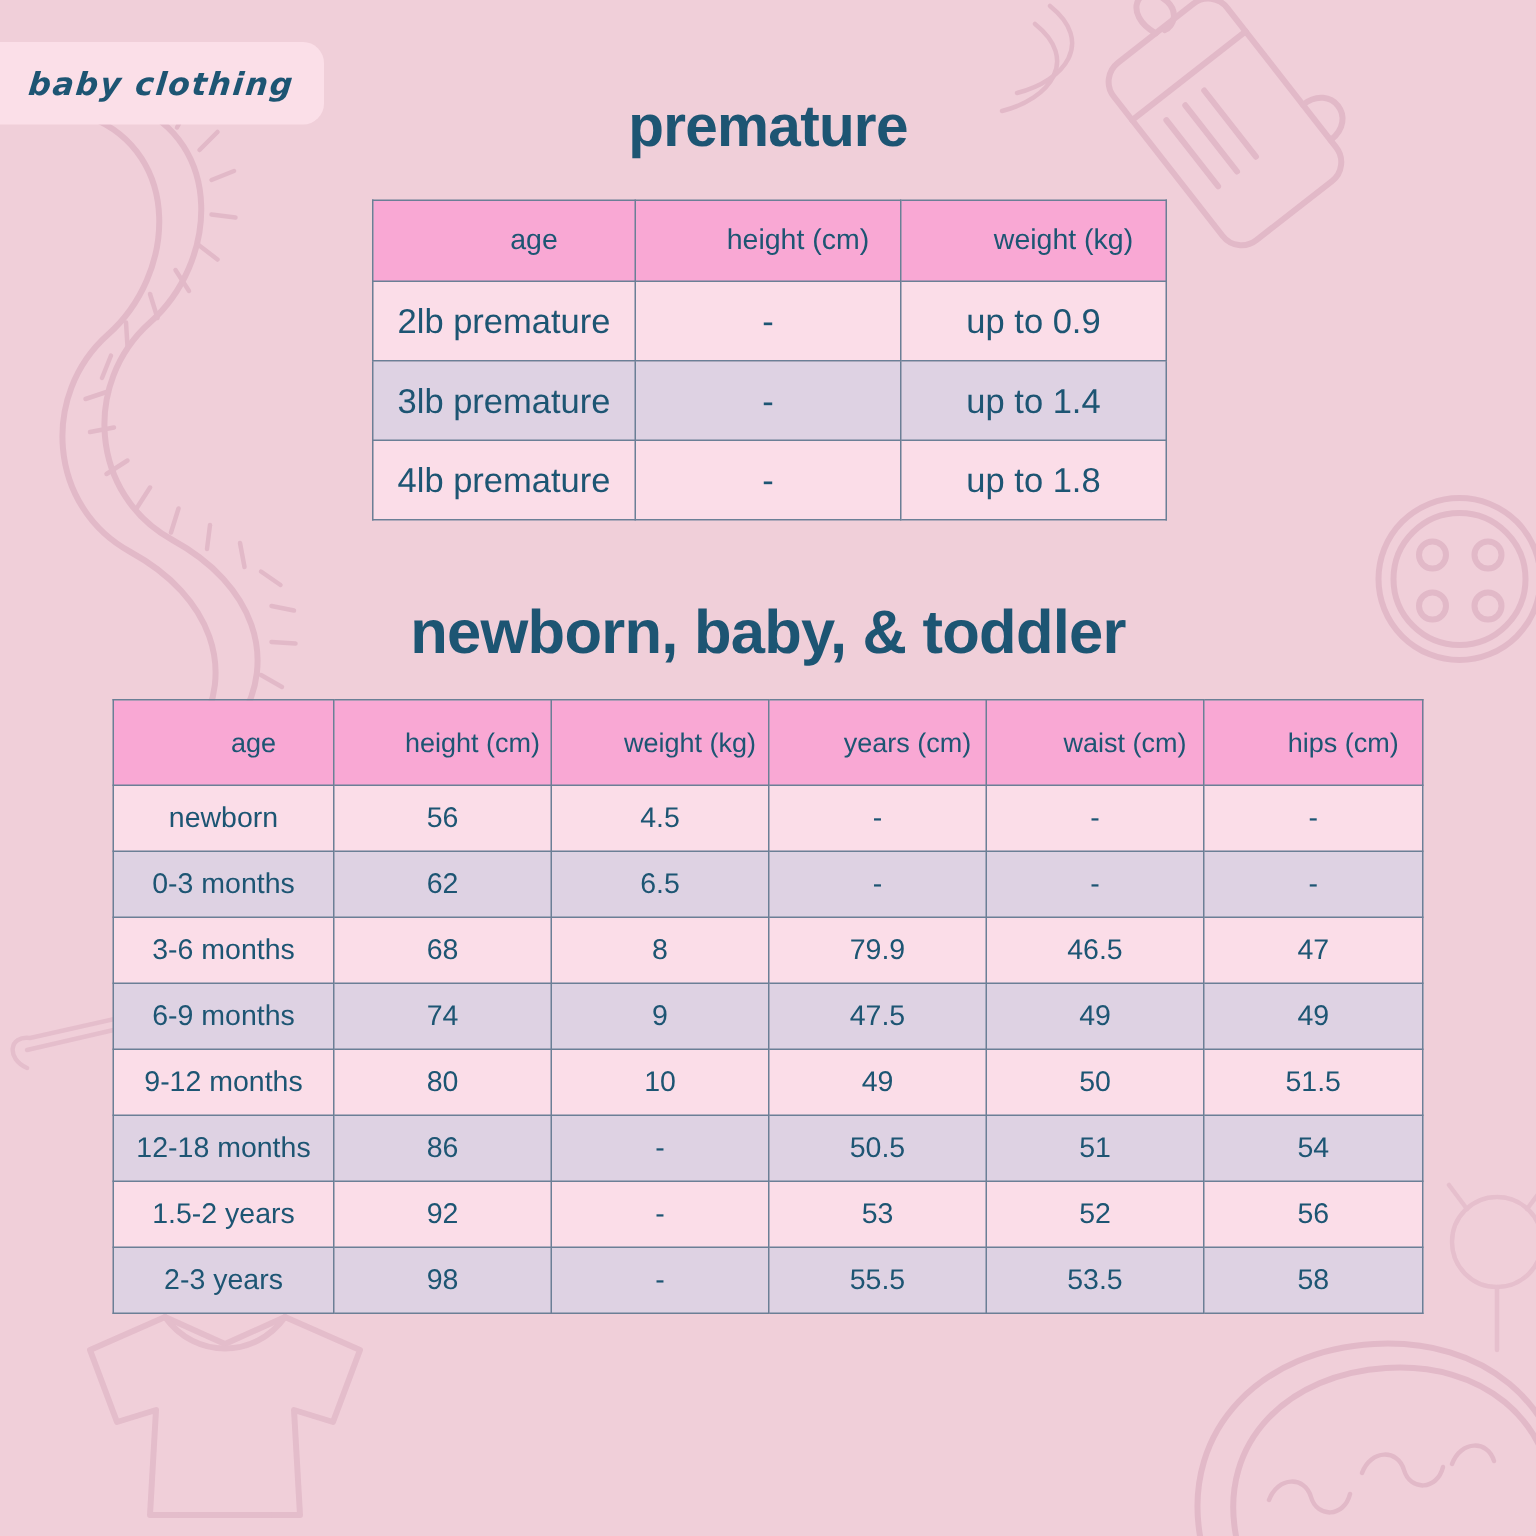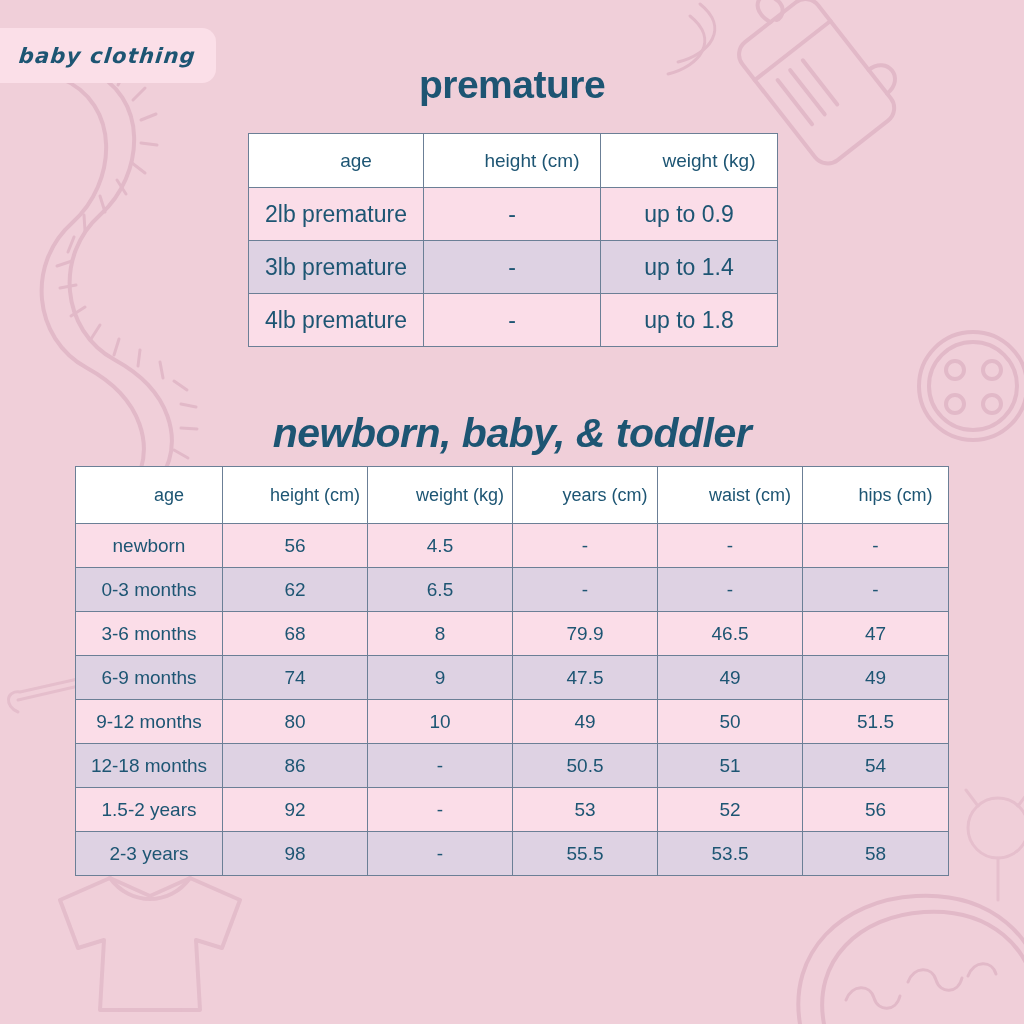--- a/index.html
+++ b/index.html
@@ -55,38 +55,38 @@
     position: absolute;
     left: 0;
     width: 1024px;
     text-align: center;
     color: #1d5573;
     font-weight: 700;
     letter-spacing: -0.5px;
     z-index: 2;
   }
   #heading-premature { top: 63px; font-size: 39px; }
-  #heading-newborn   { top: 410px; font-size: 41px; font-style: italic; }
+  #heading-newborn   { top: 398px; font-size: 41px; }
 
   
   .sizetable {
     position: absolute;
     border-collapse: collapse;
     z-index: 2;
     table-layout: fixed;
   }
   .sizetable td, .sizetable th {
     border: 1px solid #6b7f96;
     text-align: center;
     vertical-align: middle;
     color: #1d5573;
     font-weight: 400;
   }
   .sizetable thead th {
-    background: #ffffff;
+    background: #f9a8d4;
     padding-left: 40px;
   }
   .sizetable tbody tr:nth-child(odd) td  { background: #fbdde8; }
   .sizetable tbody tr:nth-child(even) td { background: #ded2e3; }
 
   
   #table-premature {
     left: 248px;
     top: 133px;
     width: 529px;

